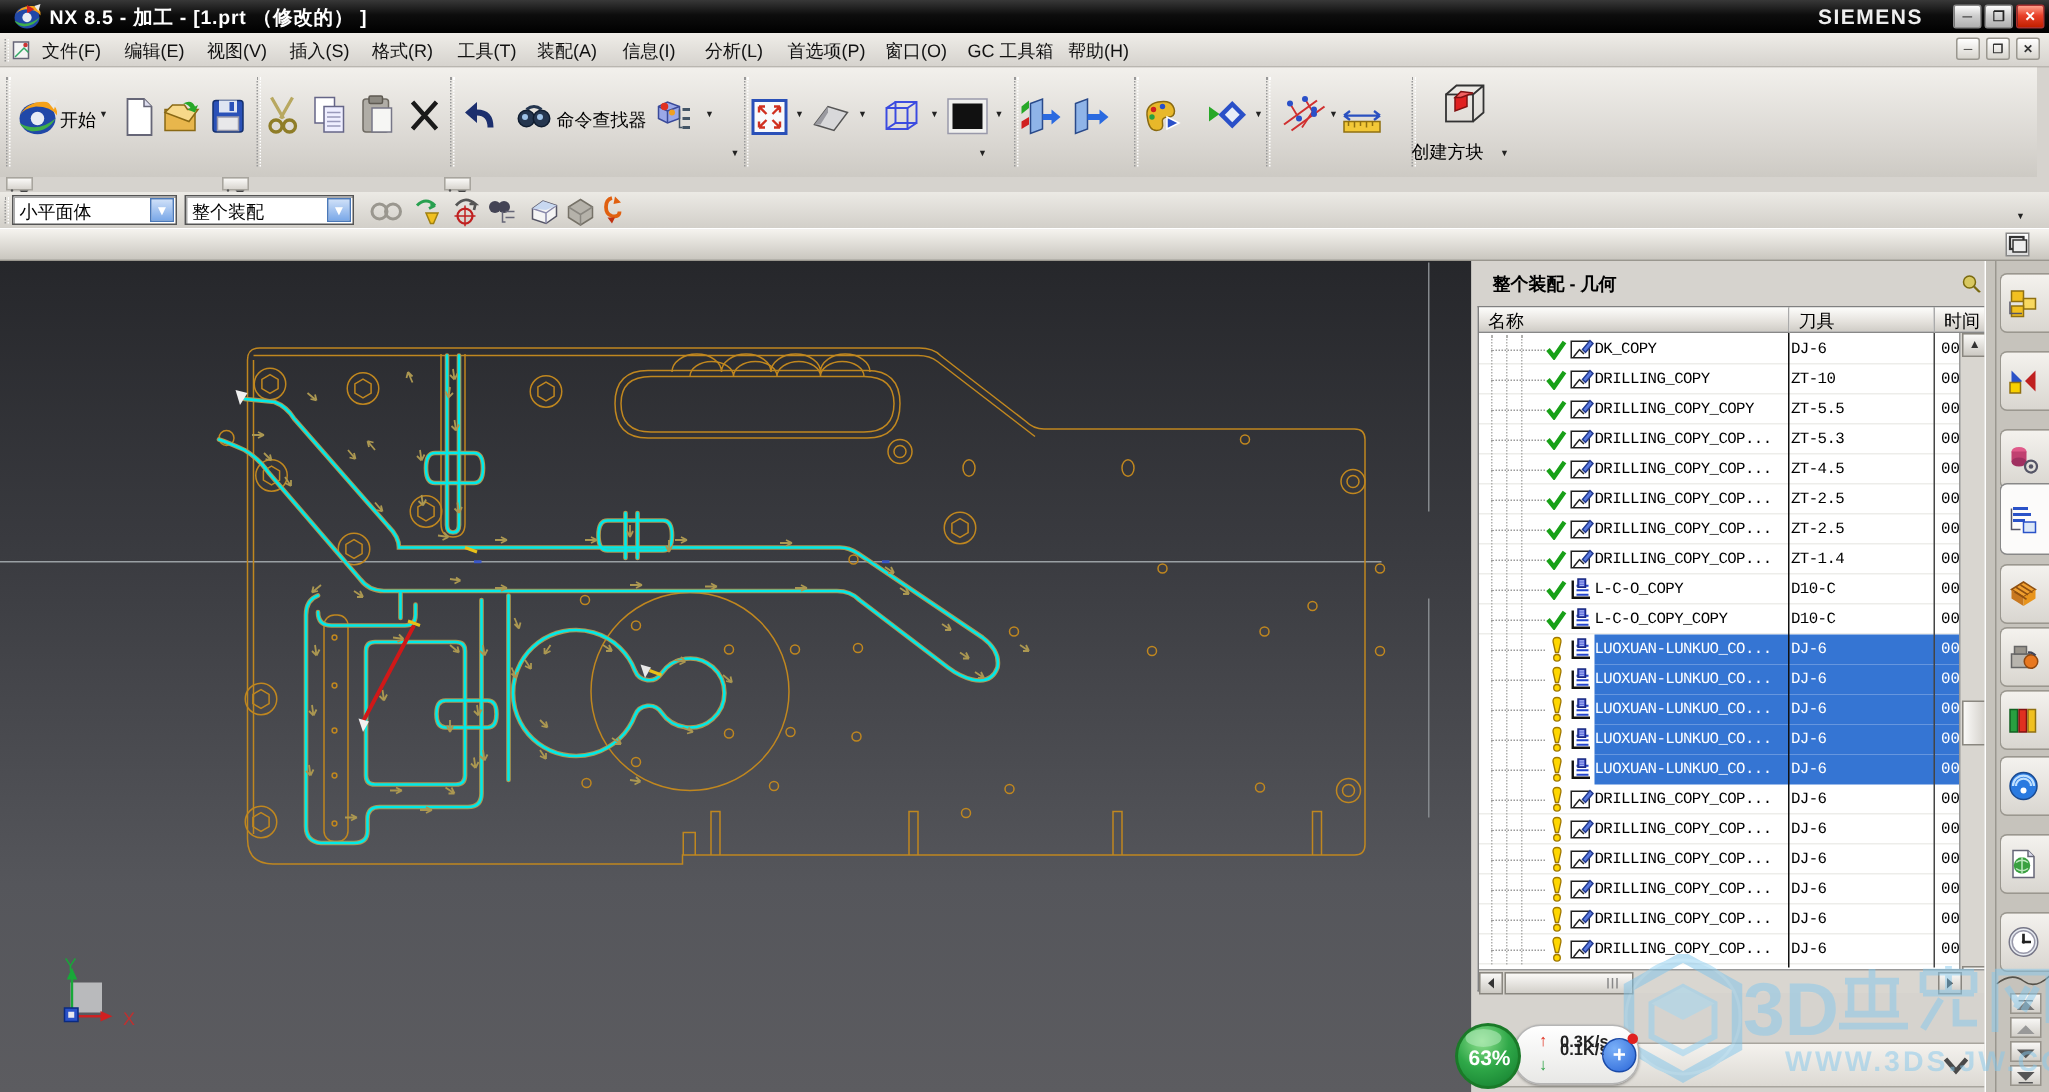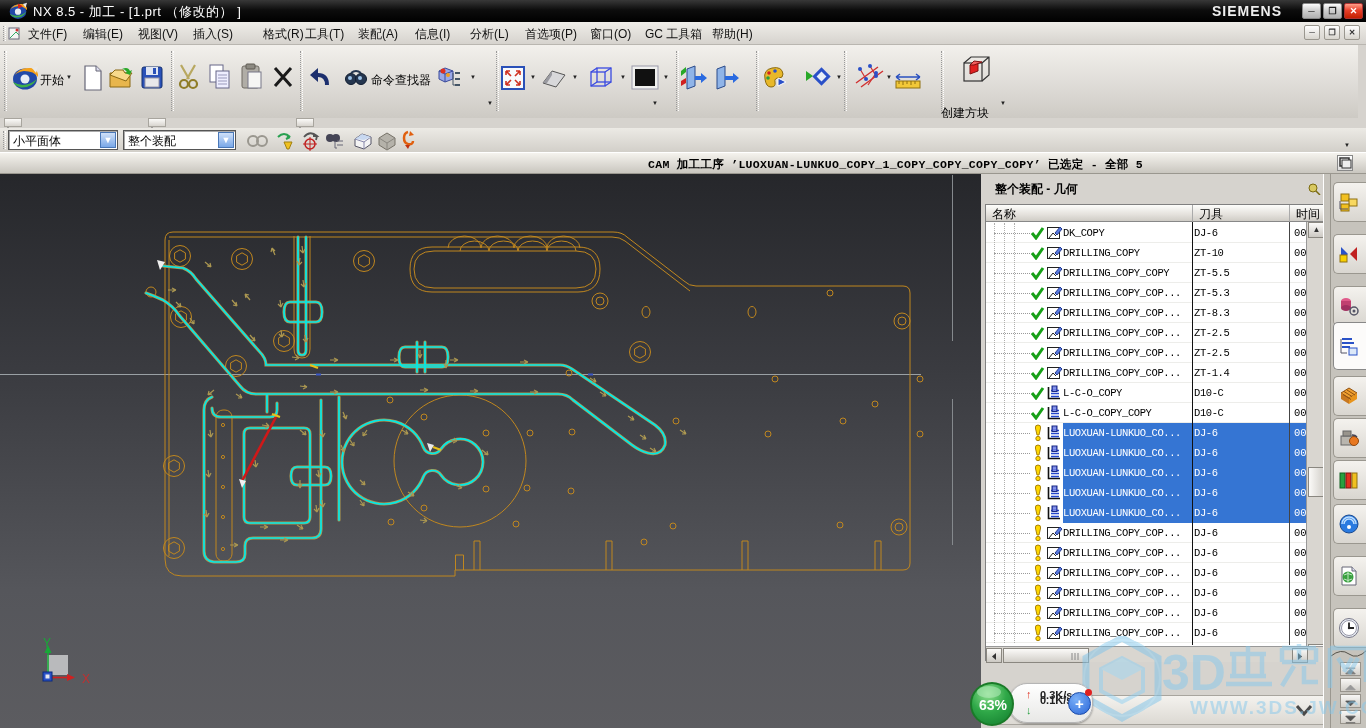--- a/index.html
+++ b/index.html
@@ -1,18 +1,18 @@
 <!DOCTYPE html>
 <html><head><meta charset="utf-8"><style>
 *{margin:0;padding:0;box-sizing:border-box}
 html,body{width:1366px;height:728px;overflow:hidden;font-family:"Liberation Sans",sans-serif;background:#d6d3ce}
 .abs{position:absolute}
 #page{position:relative;width:1366px;height:728px}
 #titlebar{position:absolute;left:0;top:0;width:1366px;height:22px;background:linear-gradient(#383838,#0d0d0d 45%,#000);color:#fff}
-#titlebar .tt{position:absolute;left:33px;top:3px;font-size:13px;font-weight:normal;letter-spacing:0.5px}
+#titlebar .tt{position:absolute;left:33px;top:3px;font-size:13px;font-weight:bold;letter-spacing:0.5px}
 #siemens{position:absolute;left:1212px;top:3px;font-size:14px;font-weight:bold;letter-spacing:1px;color:#eee}
 .wbtn{position:absolute;top:3px;width:19px;height:16px;border:1px solid #888;border-radius:2px;background:linear-gradient(#fdfdfd,#cfcfcf 45%,#b0b0b0);font-size:9px;text-align:center;line-height:14px;color:#222;font-weight:bold}
 .wbtn.red{background:linear-gradient(#ff9f8a,#e8402a 45%,#c22000);color:#fff;border-color:#a33}
 #menubar{position:absolute;left:0;top:22px;width:1366px;height:23px;background:linear-gradient(#efede8,#d6d3ce);border-bottom:1px solid #b9b6b0;font-size:12px;color:#111}
 #menubar span.mi{position:absolute;top:4px}
 .mwbtn{position:absolute;top:3px;width:16px;height:15px;border:1px solid #9a978f;border-radius:2px;background:linear-gradient(#fff,#d8d5ce);color:#333;font-size:8px;text-align:center;line-height:13px;font-weight:bold}
 #tb1{position:absolute;left:0;top:45px;width:1358px;height:73px;background:linear-gradient(#f2f0ec,#d9d6d1 70%,#cdcac4)}
 #tbstrip{position:absolute;left:0;top:118px;width:1366px;height:10px;background:#d6d3ce}
 #tb3{position:absolute;left:0;top:128px;width:1366px;height:24px;background:linear-gradient(#eceae5,#d2cfc9)}
 #statusrow{position:absolute;left:0;top:152px;width:1366px;height:22px;background:linear-gradient(#f5f3ee,#c9c6bf);border-top:1px solid #fff;border-bottom:1px solid #9a978f}
@@ -58,21 +58,21 @@
       <div class="grip" style="left:3px;top:4px;height:15px"></div>
       <svg class="abs" style="left:8px;top:4px" width="16" height="15" viewBox="0 0 16 15">
         <rect x="1" y="2" width="10" height="11" fill="#f4f4f4" stroke="#667"></rect>
         <path d="M2,12 L8,6 L11,9" stroke="#3a6" fill="none"></path>
         <circle cx="9" cy="4" r="1.5" fill="#c33"></circle>
       </svg>
       <span class="mi" style="left:28px">文件(F)</span>
       <span class="mi" style="left:83px">编辑(E)</span>
       <span class="mi" style="left:138px">视图(V)</span>
       <span class="mi" style="left:193px">插入(S)</span>
-      <span class="mi" style="left:263px">格式(R)</span>
+      <span class="mi" style="left:248px">格式(R)</span>
       <span class="mi" style="left:305px">工具(T)</span>
       <span class="mi" style="left:358px">装配(A)</span>
       <span class="mi" style="left:415px">信息(I)</span>
       <span class="mi" style="left:470px">分析(L)</span>
       <span class="mi" style="left:525px">首选项(P)</span>
       <span class="mi" style="left:590px">窗口(O)</span>
       <span class="mi" style="left:645px">GC 工具箱</span>
       <span class="mi" style="left:712px">帮助(H)</span>
       <div class="mwbtn" style="left:1304px">─</div>
       <div class="mwbtn" style="left:1324px">❐</div>
@@ -211,21 +211,21 @@
         <path d="M5,16 v3 M9,16 v4 M13,16 v3 M17,16 v4 M21,16 v3" stroke="#907010"></path>
       </svg>
       <svg class="abs" style="left:962px;top:10px" width="30" height="28" viewBox="0 0 30 28">
         <g fill="none" stroke="#333" stroke-width="1.2">
           <rect x="2" y="8" width="18" height="18"></rect>
           <path d="M2,8 L9,2 L27,2 L27,20 L20,26 M20,8 L27,2"></path>
         </g>
         <path d="M8,10 l8,-3 v9 l-8,3 Z" fill="#e02020" stroke="#801010"></path>
         <path d="M8,10 l4,-4 8,1 -8,3 Z" fill="#f26060" stroke="#801010"></path>
       </svg>
-      <span class="abs" style="left:941px;top:60px;font-size:12px">创建方块</span>
+      <span class="abs" style="left:941px;top:48px;font-size:12px">创建方块</span>
       <span class="abs" style="left:1000px;top:55px;font-size:6px;color:#222">▼</span>
       <span class="abs" style="left:487px;top:55px;font-size:6px;color:#222">▼</span>
       <span class="abs" style="left:652px;top:55px;font-size:6px;color:#222">▼</span>
     </div>
     <div id="tbstrip">
       <div class="abs" style="left:4px;top:0px;width:18px;height:9px;background:linear-gradient(#fbfaf8,#d8d5cf);border:1px solid #a8a59e"><svg width="16" height="7">
           <circle cx="3" cy="2" r="0.8" fill="#555"></circle>
           <circle cx="3" cy="5" r="0.8" fill="#555"></circle>
           <path d="M8,2 l3,3 3,-3 Z" fill="#444"></path>
         </svg></div>
@@ -277,21 +277,20 @@
         <path d="M3,7 L11,2 L19,7 L19,14 L11,19 L3,14 Z" fill="#b5b2aa" stroke="#767268"></path>
         <path d="M3,7 L11,12 L19,7 M11,12 L11,19" stroke="#8a8780" fill="none"></path>
       </svg>
       <svg class="abs" style="left:398px;top:1px" width="20" height="22" viewBox="0 0 20 22">
         <path d="M10,3 q-4,1 -4,6 q0,5 4,6 q5,1 5,-3" stroke="#e06010" stroke-width="2.5" fill="none"></path>
         <path d="M12,2 l4,4 -5,1 Z" fill="#e06010"></path>
         <path d="M7,16 l3,4 2,-4" fill="#c03010"></path>
       </svg>
     </div>
     <div id="statusrow">
-      <div class="st">CAM 加工工序 ’LUOXUAN-LUNKUO_COPY_1_COPY_COPY_COPY_COPY’ 已选定 - 全部 5</div>
       <div class="abs" style="left:1337px;top:2px;width:16px;height:16px;border:1px solid #888;background:linear-gradient(#fff,#ddd)"><svg width="14" height="14" viewBox="0 0 14 14">
           <rect x="2" y="2" width="9" height="8" fill="none" stroke="#333" stroke-width="1.5"></rect>
           <rect x="4" y="4" width="9" height="8" fill="#eee" stroke="#333"></rect>
         </svg></div>
       <span class="abs" style="left:1344px;top:-11px;font-size:6px;color:#222">▼</span>
     </div>
     <div id="main">
       <svg class="abs" style="left:0;top:0" width="981" height="554" viewBox="0 174 981 554">
         <defs>
           <linearGradient id="vg" x1="0" y1="0" x2="0" y2="1">
@@ -557,21 +556,21 @@
             <div class="abs" style="left:8px;top:10px;width:36px;height:1px;border-top:1px dotted #9a9a9a"></div>
             <svg class="abs" style="left:44px;top:3px" width="15" height="14" viewBox="0 0 15 14">
               <path d="M2,7 L6,12 L13,2" stroke="#18a018" stroke-width="3" fill="none"></path>
             </svg>
             <svg class="abs" style="left:60px;top:2px" width="17" height="16" viewBox="0 0 17 16">
               <rect x="1.5" y="2.5" width="12" height="11" fill="#fff" stroke="#222"></rect>
               <path d="M3,13 L7,8 L10,11" fill="none" stroke="#222"></path>
               <path d="M9,8 L14,2 L16,4 L11,10 Z" fill="#5a7ae0" stroke="#223a90"></path>
             </svg>
             <span class="nm">DRILLING_COPY_COP...</span>
-            <span class="tl">ZT-8.3</span>
+            <span class="tl">ZT-4.5</span>
             <span class="tm">00</span>
             <div class="rowline" style="top:19px"></div>
           </div>
           <div class="trow" style="top:118px">
             <div class="abs" style="left:8px;top:10px;width:36px;height:1px;border-top:1px dotted #9a9a9a"></div>
             <svg class="abs" style="left:44px;top:3px" width="15" height="14" viewBox="0 0 15 14">
               <path d="M2,7 L6,12 L13,2" stroke="#18a018" stroke-width="3" fill="none"></path>
             </svg>
             <svg class="abs" style="left:60px;top:2px" width="17" height="16" viewBox="0 0 17 16">
               <rect x="1.5" y="2.5" width="12" height="11" fill="#fff" stroke="#222"></rect>

